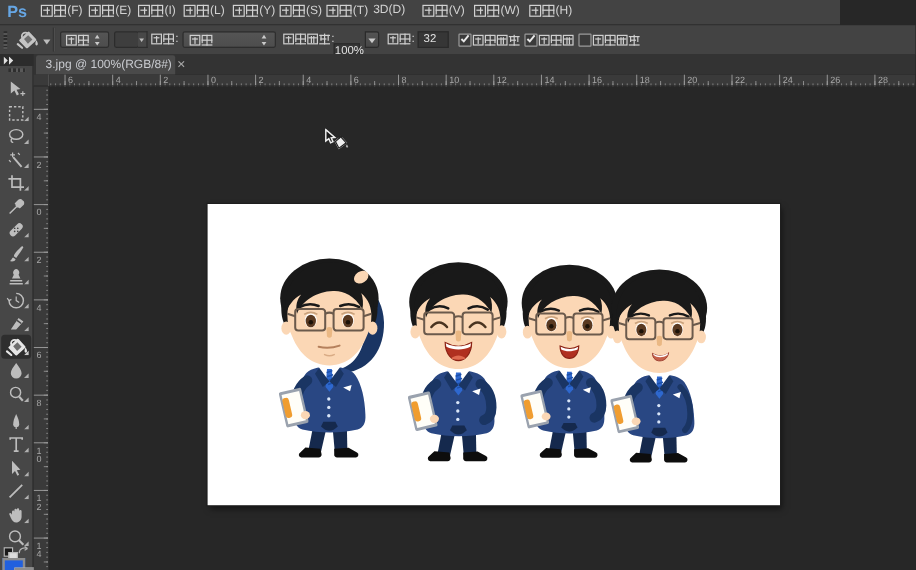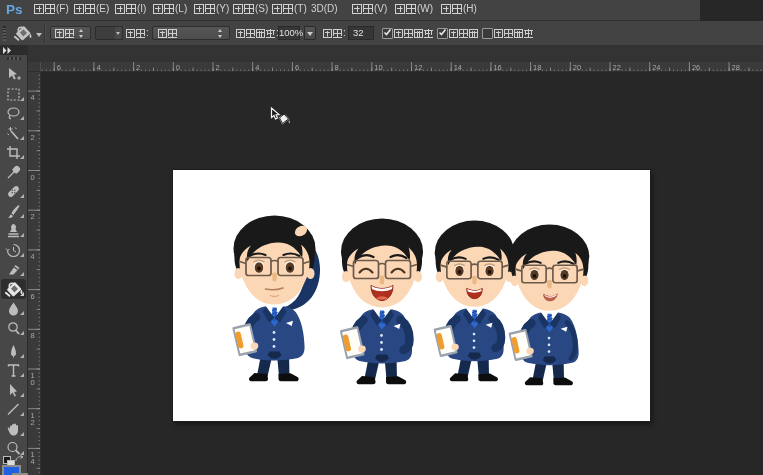--- a/index.html
+++ b/index.html
@@ -48,21 +48,21 @@
     </div>
     <div style="position:absolute;left:126px;top:7px;color:#cfcfcf;font-size:10px"><i class="cj cja" style="width:9px;height:9px;--cc:#cfcfcf;margin-right:1px"></i><i class="cj cjb" style="width:9px;height:9px;--cc:#cfcfcf;margin-right:1px"></i><span style="position:relative;top:-1px">:</span></div>
     <div style="position:absolute;left:152px;top:5px;width:78px;height:14px;background:linear-gradient(#555555,#4d4d4d);border:1px solid #2e2e2e;border-radius:2px;box-sizing:border-box">
       <span style="position:absolute;left:5px;top:2px;font-size:0;line-height:0"><i class="cj cja" style="width:9px;height:9px;--cc:#d0d0d0;margin-right:1px"></i><i class="cj cjb" style="width:9px;height:9px;--cc:#d0d0d0;margin-right:1px"></i></span>
       <span style="position:absolute;right:4px;top:2px;width:7px;height:9px">
         <b style="position:absolute;left:0;top:0;border-left:2.8px solid transparent;border-right:2.8px solid transparent;border-bottom:3.5px solid #c9c9c9"></b>
         <b style="position:absolute;left:0;bottom:0;border-left:2.8px solid transparent;border-right:2.8px solid transparent;border-top:3.5px solid #c9c9c9"></b>
       </span>
     </div>
     <div style="position:absolute;left:236px;top:7px;color:#cfcfcf;font-size:10px"><i class="cj cja" style="width:9px;height:9px;--cc:#cfcfcf;margin-right:1px"></i><i class="cj cjb" style="width:9px;height:9px;--cc:#cfcfcf;margin-right:1px"></i><i class="cj cjc" style="width:9px;height:9px;--cc:#cfcfcf;margin-right:1px"></i><i class="cj cjd" style="width:9px;height:9px;--cc:#cfcfcf;margin-right:1px"></i><span style="position:relative;top:-1px">:</span></div>
-    <div style="position:absolute;left:278px;top:5px;width:22px;height:14px;background:#363636;border:1px solid #2a2a2a;box-sizing:border-box;color:#e0e0e0;font-size:9.5px;text-align:center;line-height:12px">100%</div>
+    <div style="position:absolute;left:278px;top:15px;width:22px;height:14px;background:#363636;border:1px solid #2a2a2a;box-sizing:border-box;color:#e0e0e0;font-size:9.5px;text-align:center;line-height:12px">100%</div>
     <div style="position:absolute;left:304px;top:5px;width:12px;height:14px;background:linear-gradient(#545454,#474747);border:1px solid #2a2a2a;box-sizing:border-box;border-radius:0 2px 2px 0">
       <b style="position:absolute;left:2px;top:5px;border-left:3px solid transparent;border-right:3px solid transparent;border-top:4px solid #cacaca"></b>
     </div>
     <div style="position:absolute;left:323px;top:7px;color:#cfcfcf;font-size:10px"><i class="cj cja" style="width:9px;height:9px;--cc:#cfcfcf;margin-right:1px"></i><i class="cj cjb" style="width:9px;height:9px;--cc:#cfcfcf;margin-right:1px"></i><span style="position:relative;top:-1px">:</span></div>
     <div style="position:absolute;left:348px;top:5px;width:26px;height:14px;background:#363636;border:1px solid #2a2a2a;box-sizing:border-box;color:#e0e0e0;font-size:9.5px;line-height:12px;padding-left:4px">32</div>
     <div style="position:absolute;left:382px;top:7px;width:9px;height:9px;background:#3a3a3a;border:1px solid #9a9a9a;border-radius:1px">
       <svg width="9" height="9" style="position:absolute;left:0;top:-1px">
         <path d="M1.5 4.5 L3.5 6.5 L7.5 1.5" stroke="#e8e8e8" stroke-width="1.6" fill="none"></path>
       </svg>
     </div>
@@ -75,20 +75,21 @@
     <div style="position:absolute;left:449px;top:8px;font-size:0;line-height:0"><i class="cj cja" style="width:9px;height:9px;--cc:#cfcfcf;margin-right:1px"></i><i class="cj cjb" style="width:9px;height:9px;--cc:#cfcfcf;margin-right:1px"></i><i class="cj cjc" style="width:9px;height:9px;--cc:#cfcfcf;margin-right:1px"></i></div>
     <div style="position:absolute;left:482px;top:7px;width:9px;height:9px;background:#3a3a3a;border:1px solid #9a9a9a;border-radius:1px"></div>
     <div style="position:absolute;left:494px;top:8px;font-size:0;line-height:0"><i class="cj cja" style="width:9px;height:9px;--cc:#cfcfcf;margin-right:1px"></i><i class="cj cjb" style="width:9px;height:9px;--cc:#cfcfcf;margin-right:1px"></i><i class="cj cjc" style="width:9px;height:9px;--cc:#cfcfcf;margin-right:1px"></i><i class="cj cjd" style="width:9px;height:9px;--cc:#cfcfcf;margin-right:1px"></i></div>
   </div>
 <div style="position:absolute;left:0;top:45px;width:763px;height:17px;background:#333333">
     <div style="position:absolute;left:0;top:0;width:28px;height:10px;background:#2c2c2c">
       <svg width="12" height="7" style="position:absolute;left:3px;top:2px">
         <path d="M0 0 L3.5 3.5 L0 7 Z M4.5 0 L8 3.5 L4.5 7 Z" fill="#e0e0e0"></path>
       </svg>
     </div>
+    <div style="position:absolute;left:30px;top:1px;width:116px;height:16px;background:#4a4a4a;border-radius:2px 2px 0 0;color:#c9cbd0;font-size:10px;line-height:16px;padding-left:8px;box-sizing:border-box;white-space:nowrap">3.jpg @ 100%(RGB/8#)<span style="color:#a8a8a8;margin-left:4px;font-size:9px">✕</span></div>
   </div>
 <div style="position:absolute;left:0;top:55px;width:28px;height:420px;background:#474747;border-right:1px solid #2a2a2a;box-sizing:border-box">
     <div style="position:absolute;left:7px;top:2px;width:14px;height:3px;background:repeating-linear-gradient(90deg,#2e2e2e 0 2px,#5a5a5a 2px 4px)"></div>
     <svg width="17" height="17" viewBox="0 0 17 17" style="position:absolute;left:5px;top:11px">
       <g fill="none" stroke="#bdbdbd" stroke-width="1.2">
         <path d="M4 2 L4 12 L7 9.5 L9 13.5 L10.8 12.6 L8.8 8.8 L12 8.2 Z" fill="#bdbdbd" stroke="none"></path>
         <path d="M12 12 h4 M14 10 v4" stroke-width="1"></path>
       </g>
     </svg>
     <svg width="17" height="17" viewBox="0 0 17 17" style="position:absolute;left:5px;top:31px">

